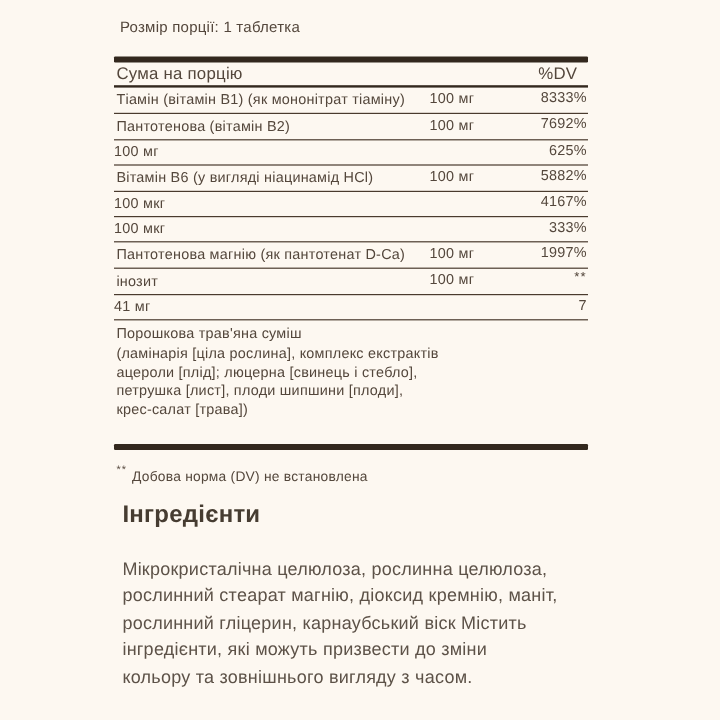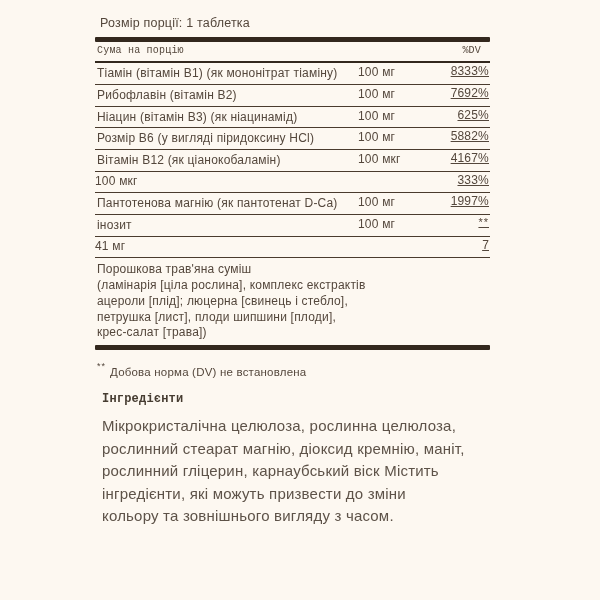--- a/index.html
+++ b/index.html
@@ -13,71 +13,69 @@
     overflow: hidden;
   }
   .label-wrap {
     margin: 16px 0 0 95px;
     width: 395px;
   }
   .serving-size {
     font-size: 12.5px;
     line-height: 15px;
     padding-left: 5px;
-    margin-bottom: 6px;
+    margin-bottom: 16px;
     letter-spacing: 0.2px;
   }
   .bar {
     height: 5px;
     background: var(--bar, #33281e);
     border-radius: 1px;
   }
   .table-header {
     display: flex;
     justify-content: space-between;
     align-items: flex-end;
-    font-size: 10px;
+    font-size: 14px;
     line-height: 14px;
     padding: 2px 2px 3px 2px;
     border-bottom: 2.5px solid var(--bar, #33281e);
     letter-spacing: 0.2px;
-    font-family: Liberation Mono, monospace;
   }
   .table-header .dv-head { padding-right: 7px; text-align: right; }
   .row {
     display: flex;
     align-items: flex-start;
     padding: 2px 0 3px 0;
     border-bottom: 1.5px solid var(--rule, #4a3b2e);
     font-size: 12px;
     line-height: 1.15;
     letter-spacing: 0.2px;
   }
-  .row:last-child { border-bottom: none; padding-bottom: 4px; }
+  .row:last-child { border-bottom: none; padding-bottom: 20px; }
   .cell.label {
     flex: 0 0 263px;
     padding: 2px 8px 0 2px;
     box-sizing: border-box;
   }
   .cell.label.full {
     flex: 1 1 auto;
     max-width: 320px;
     white-space: pre-line;
     line-height: 1.32;
   }
   .cell.amount {
     flex: 0 0 84px;
     white-space: pre-line;
     line-height: 1.27;
   }
   .cell.dv {
     flex: 1 1 auto;
     text-align: right;
     padding-right: 1px;
-    text-decoration: underline;
   }
   .cell.dv.sup { font-size: 11px; letter-spacing: 1px; position: relative; top: -1px; }
   .footnote {
     margin-top: 13px;
     padding-left: 2px;
     font-size: 11.5px;
     letter-spacing: 0.2px;
   }
   .footnote sup {
     font-size: 9px;
@@ -86,25 +84,24 @@
     top: -2px;
     letter-spacing: 1px;
   }
   .ingredients {
     margin-top: 14px;
     margin-left: 7px;
     width: 412px;
   }
   .ing-heading {
     font-weight: bold;
-    font-size: 12px;
+    font-size: 20px;
     color: var(--heading, #463c31);
-    margin-bottom: 9px;
+    margin-bottom: 23px;
     letter-spacing: 0.2px;
-    font-family: Liberation Mono, monospace;
   }
   .ing-body {
     font-size: 15px;
     line-height: 1.5;
     color: var(--body-text, #5d5248);
     white-space: pre-line;
     letter-spacing: 0.2px;
   }
 </style>
 </head>
@@ -121,36 +118,34 @@
     <span class="dv-head">%DV</span>
   </div>
 
   <div>
       <div class="row">
         <div class="cell label">Тіамін (вітамін B1) (як мононітрат тіаміну)</div>
         <div class="cell amount">100 мг</div>
         <div class="cell dv">8333%</div>
       </div>
       <div class="row">
-        <div class="cell label">Рибофлавін (вітамін B2)</div>
+        <div class="cell label">Пантотенова (вітамін B2)</div>
         <div class="cell amount">100 мг</div>
         <div class="cell dv">7692%</div>
       </div>
       <div class="row">
-        <div class="cell label">Ніацин (вітамін B3) (як ніацинамід)</div>
         <div class="cell amount">100 мг</div>
         <div class="cell dv">625%</div>
       </div>
       <div class="row">
-        <div class="cell label">Розмір B6 (у вигляді піридоксину HCl)</div>
+        <div class="cell label">Вітамін B6 (у вигляді ніацинамід HCl)</div>
         <div class="cell amount">100 мг</div>
         <div class="cell dv">5882%</div>
       </div>
       <div class="row">
-        <div class="cell label">Вітамін B12 (як ціанокобаламін)</div>
         <div class="cell amount">100 мкг</div>
         <div class="cell dv">4167%</div>
       </div>
       <div class="row">
         <div class="cell amount">100 мкг</div>
         <div class="cell dv">333%</div>
       </div>
       <div class="row">
         <div class="cell label">Пантотенова магнію (як пантотенат D-Ca)</div>
         <div class="cell amount">100 мг</div>

